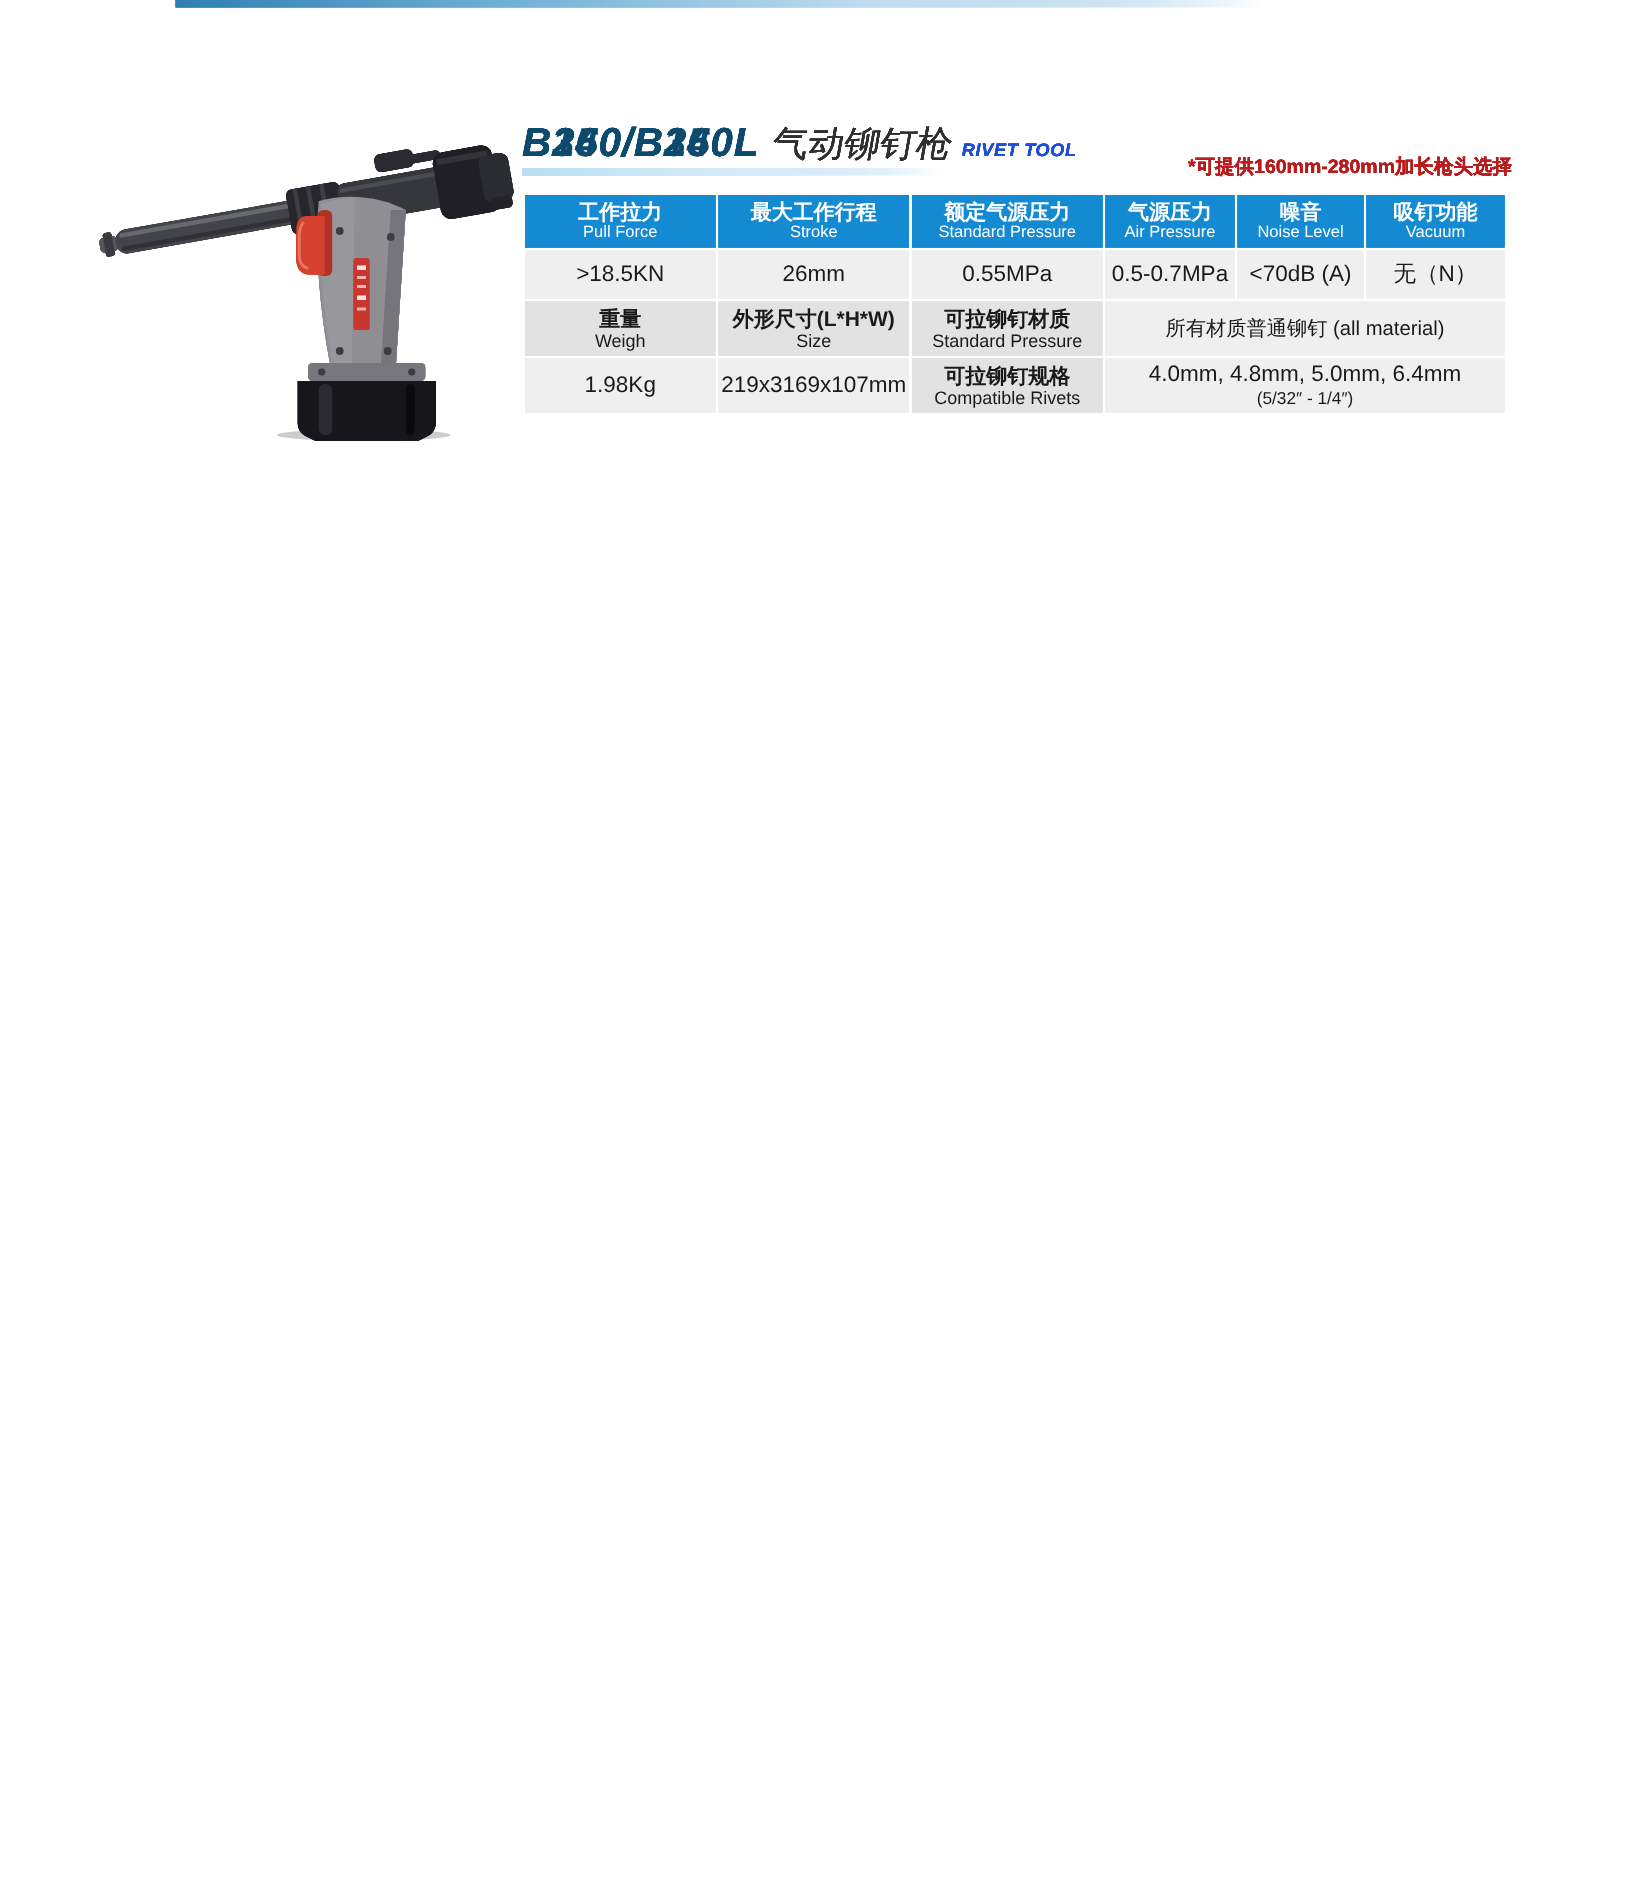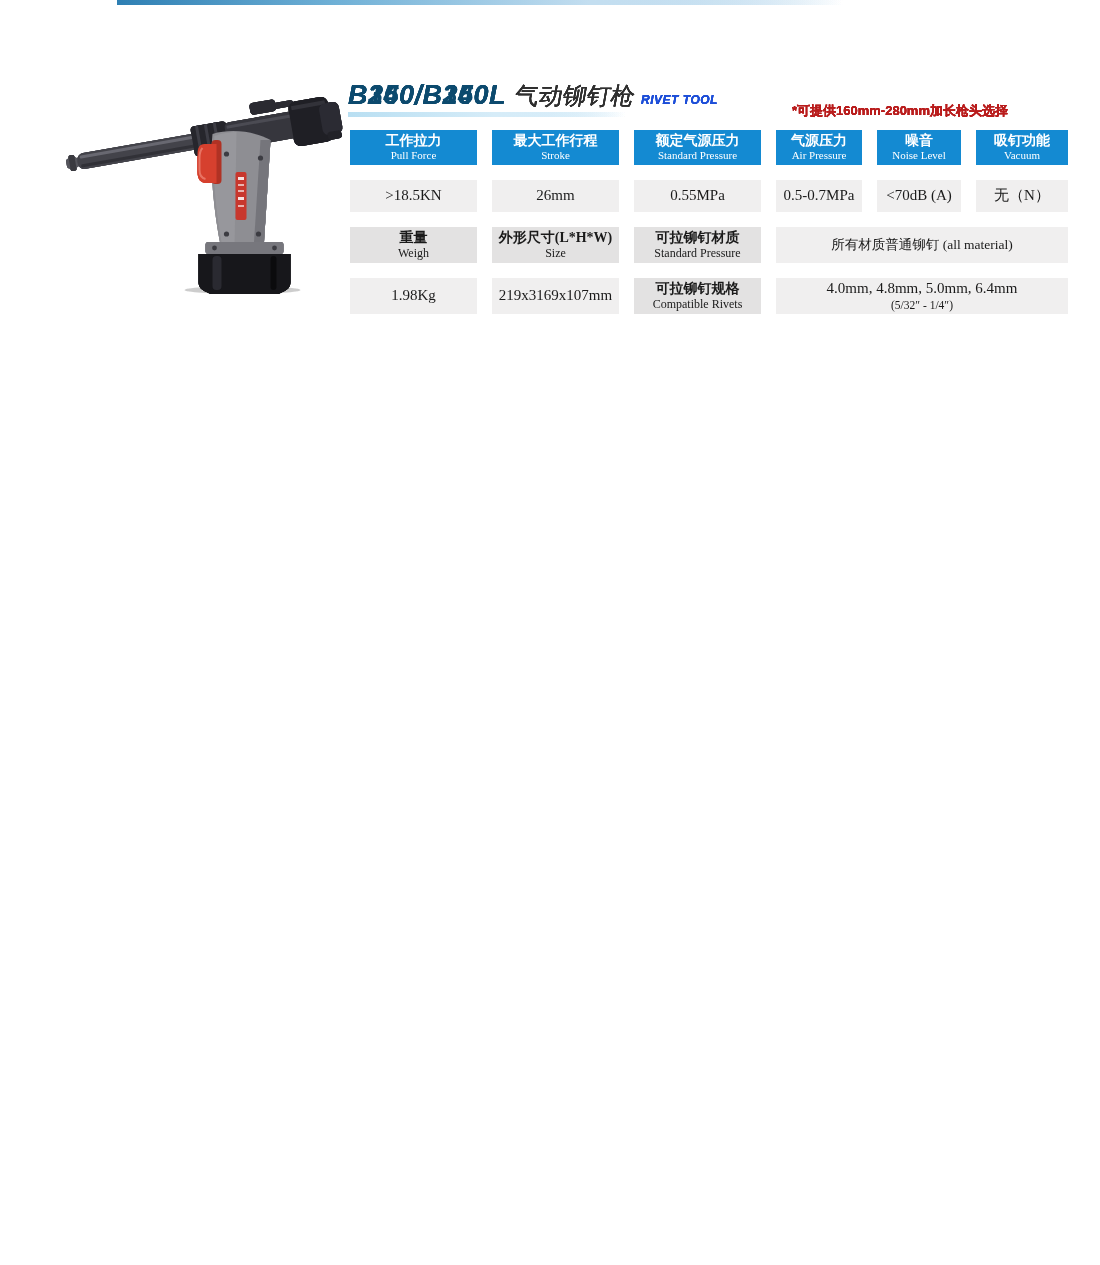--- a/index.html
+++ b/index.html
@@ -30,24 +30,23 @@
     position:absolute; left:348px; top:112px; width:292px; height:5px;
     background:linear-gradient(to right,#b9dff2 0%,#d6ecf8 50%,rgba(255,255,255,0) 95%);
   }
   .note {
     position:absolute; left:348px; top:102px; width:660px; text-align:right;
     font-size:13px; font-weight:600; color:#b91c1c;
   }
 
   .spec-table {
     position:absolute; left:350px; top:130px;
-    display:grid; gap:15px;
+    display:grid; gap:2px;
     grid-template-columns:127px 127px 127px 86px 84px 92px;
     grid-template-rows:35px 32px 36px 36px;
-    font-family:Liberation Serif, serif;
   }
   .cell {
     display:flex; flex-direction:column; align-items:center; justify-content:center;
     text-align:center; line-height:1.18;
   }
   .th { background:#148ad2; color:#fff; }
   .th .cn { font-size:14px; font-weight:600; }
   .th .en { font-size:11px; }
   .val { background:#f0efef; font-size:15px; }
   .label { background:#e3e2e2;justify-content:center; }

